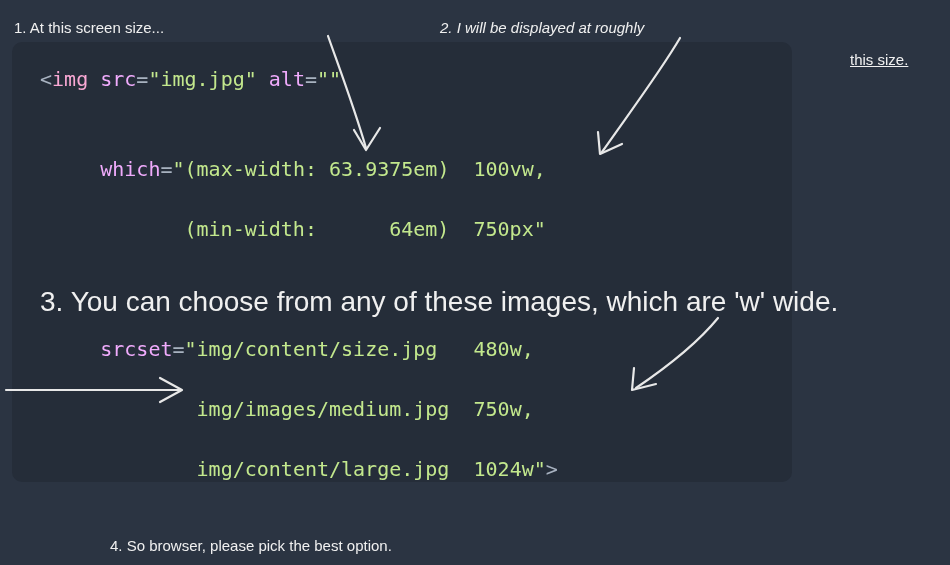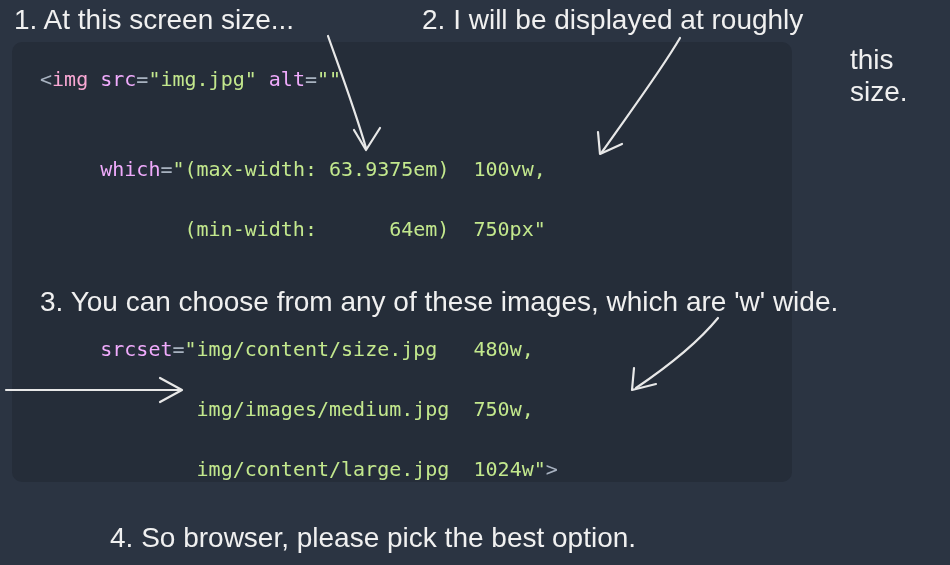--- a/index.html
+++ b/index.html
@@ -7,23 +7,24 @@
     width: 950px;
     height: 565px;
     background: #2b3442;
     font-family: "Segoe UI", Arial, sans-serif;
     color: #e8e8e8;
     position: relative;
     overflow: hidden;
   }
   .annotation {
     position: absolute;
-    font-size: 28px;
+    font-size: 15px;
     color: #f0f0f0;
     font-weight: 400;
+    margin-top: 15px;
   }
   .code-block {
     position: absolute;
     left: 12px;
     top: 42px;
     width: 780px;
     height: 440px;
     background: #252d39;
     border-radius: 10px;
     font-family: "Consolas", "Menlo", monospace;
@@ -50,22 +51,22 @@
     font-family: "Segoe UI", Arial, sans-serif;
     font-size: 28px;
     color: #f0f0f0;
   }
 </style>
 </head>
 <body>
 
 <div class="annotation" style="left:14px; top:4px;">1. At this screen size...</div>
 
-<div class="annotation" style="left:422px; top:4px;">2. I will be displayed at roughly</div>
-<div class="annotation" style="left:850px; top:44px;">this size.</div>
+<div class="annotation" style="left:440px; top:4px;font-style:italic;">2. I will be displayed at roughly</div>
+<div class="annotation" style="left:850px; top:36px;text-decoration:underline;">this size.</div>
 
 <div class="code-block"><span class="punct">&lt;</span><span class="tag">img</span> <span class="attr">src</span><span class="punct">=</span><span class="str">"img.jpg"</span> <span class="attr">alt</span><span class="punct">=</span><span class="str">""</span>
 
 
      <span class="attr">which</span><span class="punct">=</span><span class="str">"</span><span class="str">(max-width: 63.9375em)</span>  <span class="str">100vw</span><span class="str">,</span>
 
             <span class="str">(min-width:      64em)</span>  <span class="str">750px</span><span class="str">"</span>
 
 
 

